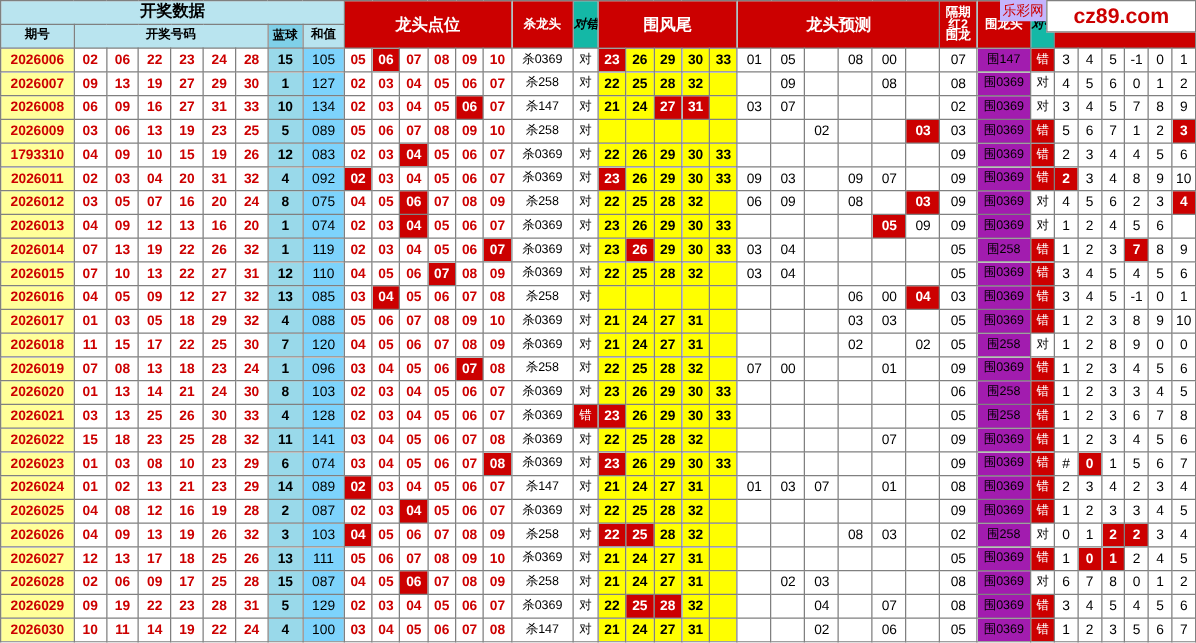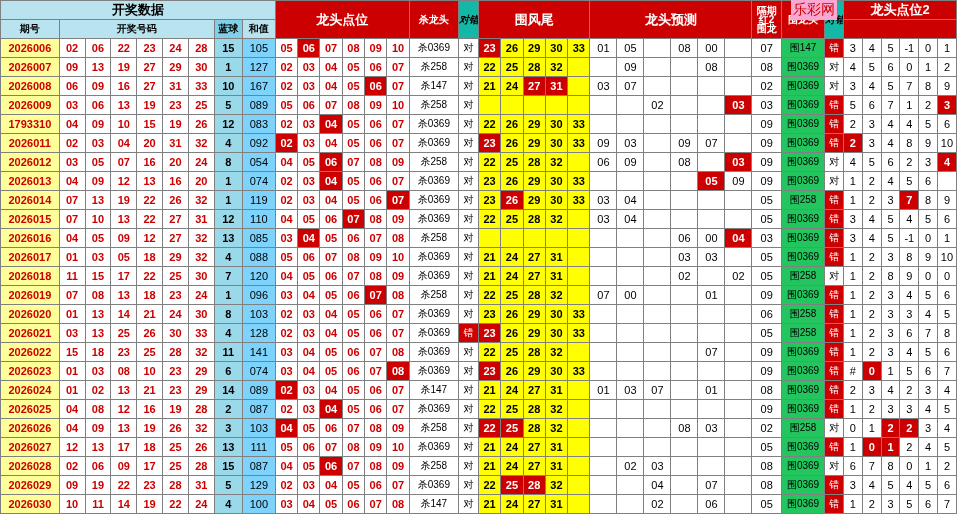--- a/index.html
+++ b/index.html
@@ -3,51 +3,54 @@
 <meta charset="utf-8">
 <style>
   html,body{margin:0;padding:0;background:#fff;}
   body{font-family:"Liberation Sans","DejaVu Sans",sans-serif;}
   #wrap{width:957px;height:514px;position:relative;overflow:hidden;}
   table{border-collapse:collapse;table-layout:fixed;width:957px;}
   td,th{border:1px solid #808080;font-size:11px;text-align:center;padding:0;
         height:18px;line-height:18px;overflow:hidden;white-space:nowrap;}
   .hdr{font-weight:bold;font-size:13px;}
   .hdr-red{background:#cc0000;color:#ffffff;}
-  .hdr-cyan{background:#b9e4ef;color:#000;}
+  .hdr-cyan{background:#b9e4ef;color:#000;font-family:Liberation Mono, monospace;}
   .hdr-blue{background:#7fd0e8;color:#000;margin-top:24px;}
   .hdr-white{background:#14b8a6;color:#000;font-style:italic;}
   .hdr-small{font-size:10px;font-weight:bold;}
   .issue{background:#ffff99;color:#cc0000;font-weight:bold;font-size:11px;}
   .num{background:#ffffff;color:#cc0000;font-weight:bold;}
   .blue{background:#99d9ea;color:#000;font-weight:bold;}
   .sum{background:#7dd3fc;color:#000;}
   .ld{background:#ffffff;color:#cc0000;font-weight:bold;}
   .mark-red{background:#cc0000;color:#ffffff;font-weight:bold;}
   .kill{background:#ffffff;color:#000;font-size:10px;}
   .duicuo{background:#ffffff;color:#000;font-size:10px;}
   .duicuo.err{background:#cc0000;color:#ffffff;}
   .gf{background:#ffff00;color:#000;font-weight:bold;}
   .gf.hit{background:#cc0000;color:#ffffff;}
   .pred{background:#ffffff;color:#000;}
   .pred.hit{background:#cc0000;color:#ffffff;font-weight:bold;}
-  .gl{background:#22c55e;color:#000;font-size:10px;}
+  .gl{background:#a21caf;color:#000;font-size:10px;}
   .p2{background:#ffffff;color:#000;}
   .p2.hit{background:#cc0000;color:#ffffff;font-weight:bold;}
   .logo{position:absolute;right:0;top:0;width:120px;height:26px;background:#ffffff;
         border:1px solid #808080;box-sizing:border-box;}
   .logo .lbl{color:#cc0000;font-weight:bold;font-size:17px;line-height:24px;text-align:center;}
-  .ribbon{position:absolute;right:120px;top:0;font-size:14px;color:#cc0000;background:#f9a8d4;
+  .ribbon{position:absolute;right:120px;top:0;font-size:11px;color:#cc0000;background:#c4b5fd;
           padding:1px 2px;}
 </style>
 </head>
 <body>
 
 <div id="wrap">
   <div class="ribbon">乐彩网</div>
+  <div class="logo">
+    <div class="lbl">cz89.com</div>
+  </div>
   <table>
     <colgroup>
       <col style="width:50px">
         <col style="width:22px">
         <col style="width:22px">
         <col style="width:22px">
         <col style="width:22px">
         <col style="width:22px">
         <col style="width:22px">
       <col style="width:24px">
@@ -187,21 +190,21 @@
         </tr>
         <tr>
           <td class="issue">2026008</td>
           <td class="num">06</td>
           <td class="num">09</td>
           <td class="num">16</td>
           <td class="num">27</td>
           <td class="num">31</td>
           <td class="num">33</td>
           <td class="blue">10</td>
-          <td class="sum">167</td>
+          <td class="sum">134</td>
           <td class="ld">02</td>
           <td class="ld">03</td>
           <td class="ld">04</td>
           <td class="ld">05</td>
           <td class="mark-red">06</td>
           <td class="ld">07</td>
           <td class="kill">杀147</td>
           <td class="duicuo">对</td>
           <td class="gf">21</td>
           <td class="gf">24</td>
@@ -343,21 +346,21 @@
         </tr>
         <tr>
           <td class="issue">2026012</td>
           <td class="num">03</td>
           <td class="num">05</td>
           <td class="num">07</td>
           <td class="num">16</td>
           <td class="num">20</td>
           <td class="num">24</td>
           <td class="blue">8</td>
-          <td class="sum">054</td>
+          <td class="sum">075</td>
           <td class="ld">04</td>
           <td class="ld">05</td>
           <td class="mark-red">06</td>
           <td class="ld">07</td>
           <td class="ld">08</td>
           <td class="ld">09</td>
           <td class="kill">杀258</td>
           <td class="duicuo">对</td>
           <td class="gf">22</td>
           <td class="gf">25</td>

